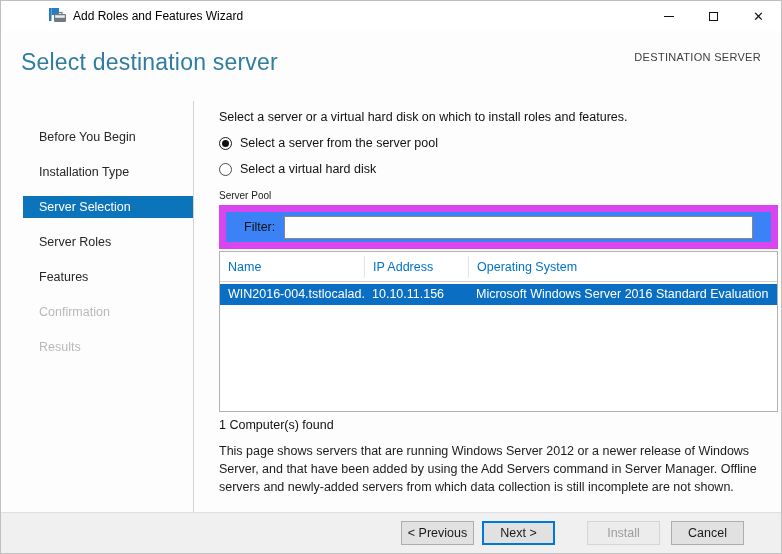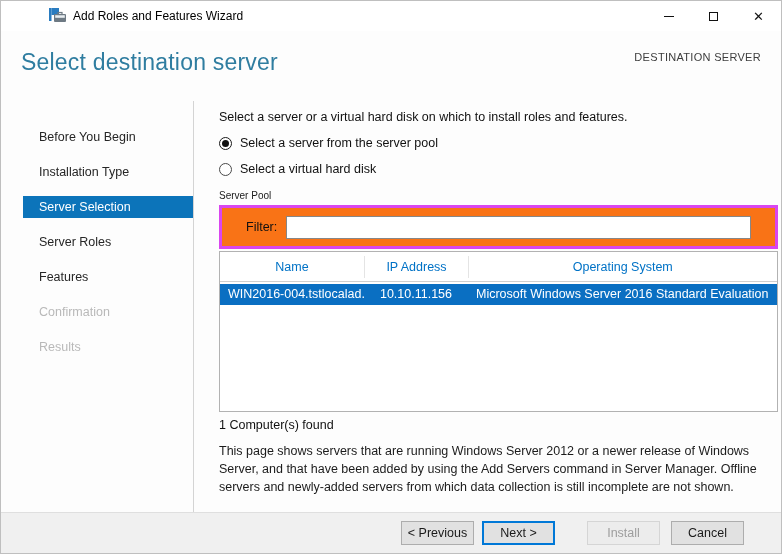--- a/index.html
+++ b/index.html
@@ -89,46 +89,46 @@
   .radio-row.checked .radio-outer { border-color: #1a1a1a; }
   .radio-row.checked .radio-outer::after {
     content: ""; position: absolute; left: 2px; top: 2px;
     width: 7px; height: 7px; border-radius: 50%; background: #111;
   }
   .radio-label { color: #111; }
 
   .pool-title { font-size: 10px; color: #1a1a1a; margin-top: 14px; margin-bottom: 4px; }
 
   .filter-box {
-    border: 3px solid #d946ef;
-    background: #f97316;
+    border: 7px solid #d946ef;
+    background: #3b82f6;
     height: 44px;
     display: flex; align-items: center;
-    padding: 0 24px;
+    padding: 0 18px;
   }
   .filter-label { margin-right: 9px; color: #111; }
   .filter-input {
     flex: 1 1 auto; height: 23px;
     border: 1px solid #878787; background: #fff;
     font-family: "Liberation Sans", sans-serif; font-size: 12px;
     padding: 0 4px; outline: none;
   }
 
   .server-table {
     margin-top: 2px;
     border: 1px solid #b2b2b2;
     height: 161px;
     background: #ffffff;
     display: flex; flex-direction: column;
     overflow: hidden;
   }
   .t-row { display: flex; width: 100%; }
   .t-head { height: 30px; align-items: center; border-bottom: 1px solid #cfcfcf; }
   .t-head .t-cell { color: var(--table_header, #0072c6); }
-  .t-cell { padding: 0 8px; white-space: nowrap; overflow: hidden; text-align: center; }
+  .t-cell { padding: 0 8px; white-space: nowrap; overflow: hidden; }
   .col-name { width: 144px; flex: 0 0 144px; }
   .col-ip   { width: 104px; flex: 0 0 104px; }
   .col-os   { flex: 1 1 auto; }
   .t-head .col-ip, .t-head .col-os { border-left: 1px solid #e4e4e4; height: 22px; line-height: 22px; }
   .t-body-row {
     height: 21px; line-height: 21px; align-items: center;
     margin-top: 2px;
   }
   .t-body-row.selected { background: var(--row_selected, #0078d7); color: #ffffff; }
 

